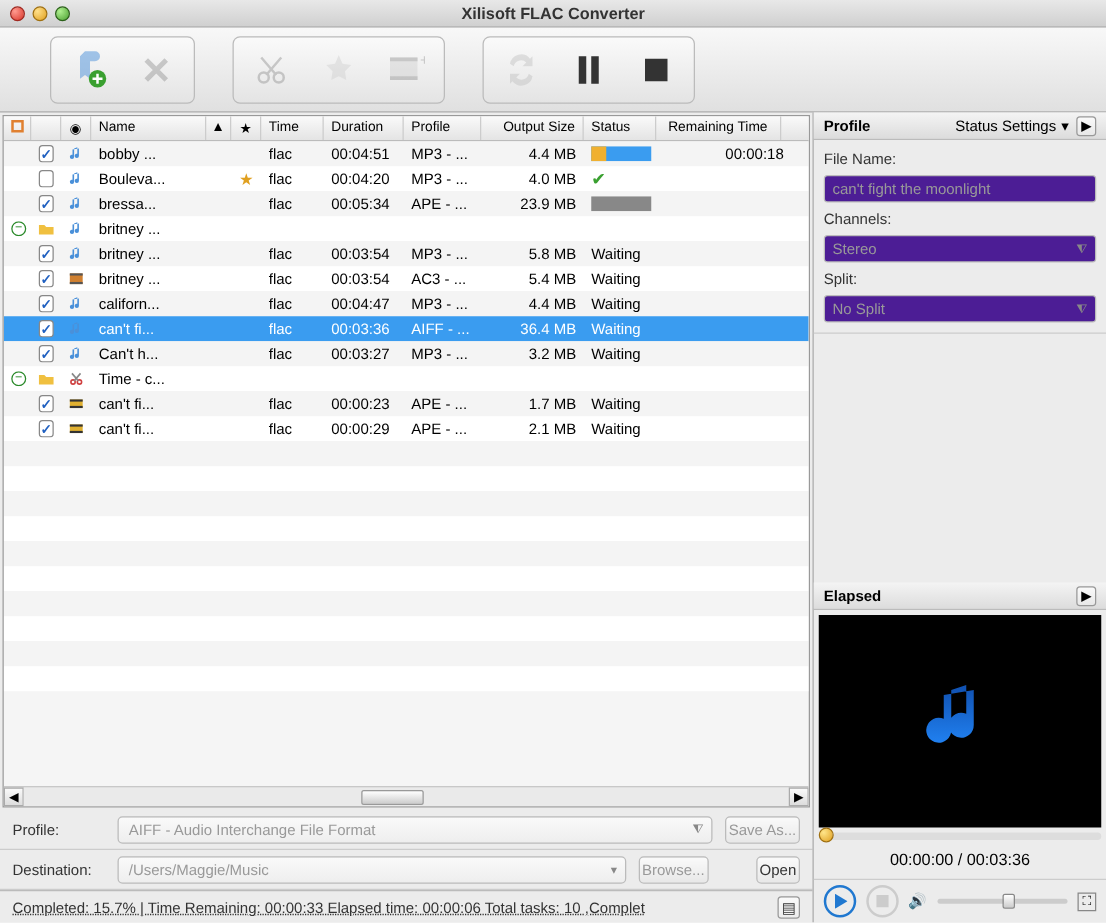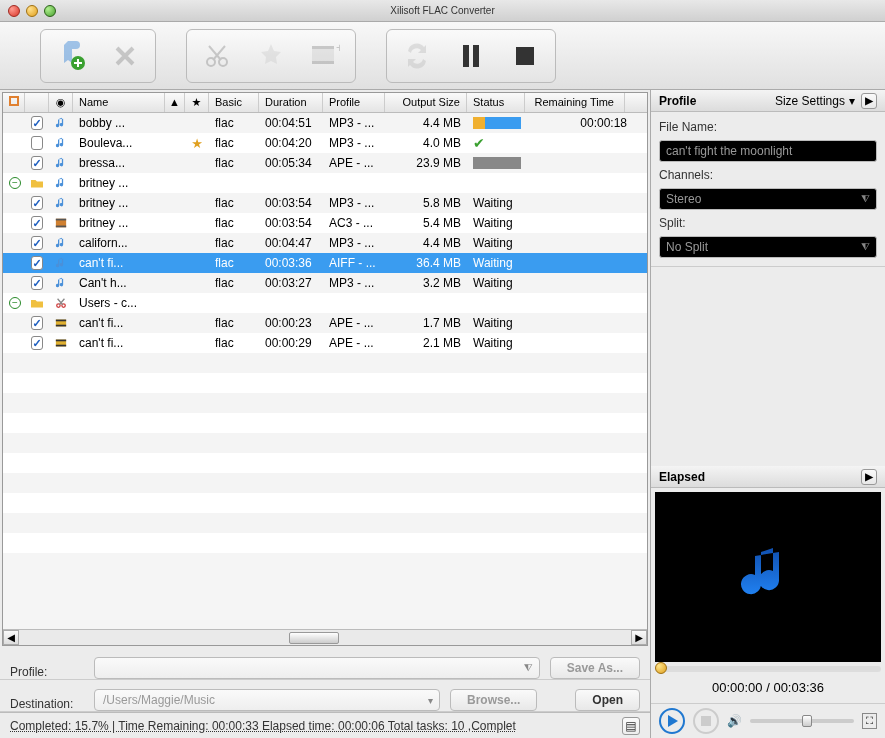--- a/index.html
+++ b/index.html
@@ -4,21 +4,21 @@
 <style>
 * { box-sizing: border-box; margin: 0; padding: 0; font-family: "Lucida Grande", Arial, sans-serif; }
 body { width: 885px; height: 738px; background: #ececec; overflow: hidden; font-size: 12px; }
 
 .titlebar { height: 22px; background: linear-gradient(#e8e8e8,#d0d0d0); display: flex; align-items: center; padding: 0 8px; border-bottom: 1px solid #aaa; position: relative; }
 .traffic { display: flex; gap: 6px; }
 .traffic span { width: 12px; height: 12px; border-radius: 50%; display: block; }
 .tl-close { background: radial-gradient(circle at 30% 30%, #ff9b90, #d9362a); border:1px solid #a02820; }
 .tl-min { background: radial-gradient(circle at 30% 30%, #ffe08a, #e0a020); border:1px solid #a07010; }
 .tl-max { background: radial-gradient(circle at 30% 30%, #b0f090, #4aa030); border:1px solid #2a6018; }
-.titlebar .title { position:absolute; left:0; right:0; text-align:center; font-weight:normal; font-size:10px; color:#333; }
+.titlebar .title { position:absolute; left:0; right:0; text-align:center; font-weight:bold; font-size:13px; color:#333; }
 
 .toolbar { height: 68px; background: linear-gradient(#f8f8f8,#e0e0e0); border-bottom: 1px solid #aaa; display:flex; align-items:center; padding: 0 40px; gap: 30px; }
 .tool-group { display:flex; gap:10px; background:linear-gradient(#fafafa,#e4e4e4); border:1px solid #bbb; border-radius:6px; padding:4px 8px; }
 .tool-btn { width:44px; height:44px; display:flex; align-items:center; justify-content:center; border-radius:4px; }
 .tool-btn.disabled { opacity:0.4; }
 
 .main { display:flex; height: calc(100% - 90px); }
 .left-col { width: 650px; display:flex; flex-direction:column; }
 .right-col { flex:1; border-left:1px solid #aaa; display:flex; flex-direction:column; }
 
@@ -38,36 +38,36 @@
 .hscroll .track { flex:1; background:#eaeaea; display:flex; align-items:center; }
 .hscroll .thumb { width:50px; height:12px; margin-left:270px; background:linear-gradient(#fff,#ccc); border:1px solid #999; border-radius:2px; }
 
 .cpu-bar { height:24px; display:flex; align-items:center; padding:0 8px; gap:8px; border-bottom:1px solid #bbb;}
 .cpu-gauge { width:90px; height:14px; background:#222; display:flex; padding:2px; gap:2px; }
 .cpu-gauge span { flex:none; width:34px; background:#2ae02a; }
 .cpu-gauge span:last-child{width:18px;}
 .cpu-text { margin-left:auto; font-size:12px; color:#333; }
 .wrench { width:18px; height:18px; border:1px solid #999; border-radius:3px; display:flex; align-items:center; justify-content:center; background:linear-gradient(#fafafa,#e0e0e0);}
 
-.profile-panel, .dest-panel { height:32px; display:flex; align-items:flex-end; padding:0 10px; gap:10px; border-bottom:1px solid #ccc; }
+.profile-panel, .dest-panel { height:32px; display:flex; align-items:center; padding:0 10px; gap:10px; border-bottom:1px solid #ccc; }
 .plabel { width:74px; color:#333; }
 .faux-select { flex:1; height:22px; border:1px solid #bbb; border-radius:4px; background:linear-gradient(#fafafa,#eee); display:flex; align-items:center; padding:0 8px; color:#999; font-size:12px; position:relative; }
 .faux-select .spinner{ position:absolute; right:6px; font-size:10px; color:#888;}
-.small-btn { height:22px; padding:0 16px; border:1px solid #bbb; border-radius:4px; background:linear-gradient(#fafafa,#e8e8e8); color:#999; font-size:12px;font-weight:bold; }
+.small-btn { height:22px; padding:0 2px; border:1px solid #bbb; border-radius:4px; background:linear-gradient(#fafafa,#e8e8e8); color:#999; font-size:12px; }
 .small-btn.enabled{color:#333;margin-left:28px;}
 
 .status-bar { height:26px; display:flex; align-items:center; padding:0 10px; border-top:1px solid #bbb; font-size:12px; color:#333;}
 .status-bar .frag{text-decoration:underline dotted;}
 .status-icon{width:18px;height:18px; margin-left:auto; border:1px solid #999; border-radius:3px; background:linear-gradient(#fafafa,#eee); display:flex; align-items:center; justify-content:center;}
 
 .profile-head, .preview-head { height:22px; background:linear-gradient(#f4f4f4,#dcdcdc); border-bottom:1px solid #bbb; display:flex; align-items:center; padding:0 8px; font-weight:bold; font-size:12px; }
 .profile-head .bs { margin-left:auto; font-weight:normal; display:flex; align-items:center; gap:4px;}
 .side-body { padding:8px; display:flex; flex-direction:column; gap:6px; border-bottom:1px solid #ccc;}
 .side-label { font-size:12px; color:#333; }
-.side-input { height:22px; border:1px solid #bbb; border-radius:3px; padding:0 6px; color:#999; background:#000000; display:flex; align-items:center; position:relative;}
+.side-input { height:22px; border:1px solid #bbb; border-radius:3px; padding:0 6px; color:#999; background:#4c1d95; display:flex; align-items:center; position:relative;}
 .side-input .spinner{position:absolute; right:6px; font-size:10px; color:#888;}
 
 .spacer { flex:1; }
 
 .preview-head .arrow{margin-left:auto; width:16px; height:16px; border:1px solid #999; border-radius:3px; background:linear-gradient(#fafafa,#e8e8e8);display:flex;align-items:center;justify-content:center; font-size:10px;}
 .profile-head .arrow{width:16px; height:16px; border:1px solid #999; border-radius:3px; background:linear-gradient(#fafafa,#e8e8e8);display:flex;align-items:center;justify-content:center; font-size:10px; margin-left:6px;}
 
 .preview-video { height:170px; background:#000; display:flex; align-items:center; justify-content:center; margin:4px;}
 .preview-time { text-align:center; font-size:13px; padding:8px 0; }
 .transport { display:flex; align-items:center; gap:8px; padding:4px 8px; border-top:1px solid #ccc;}
@@ -160,21 +160,21 @@
 <div class="main">
   <div class="left-col">
     <div class="table-wrap">
       <div class="thead">
         <div class="th c-mark"><span style="display:inline-block;width:10px;height:10px;border:2px solid #e08030;"></span></div>
         <div class="th c-chk"></div>
         <div class="th c-ico">◉</div>
         <div class="th c-name">Name</div>
         <div class="th c-star" style="width:20px;">▲</div>
         <div class="th c-star">★</div>
-        <div class="th c-fmt">Basic</div>
+        <div class="th c-fmt">Time</div>
         <div class="th c-dur">Duration</div>
         <div class="th c-prof">Profile</div>
         <div class="th c-size">Output Size</div>
         <div class="th c-stat">Status</div>
         <div class="th c-rem">Remaining Time</div>
       </div>
       <div class="tbody" id="tbody">
           <div class="row">
             <div class="td c-mark"></div>
             <div class="td c-chk">
@@ -379,21 +379,21 @@
                 <path d="M0 2h6l2 2h8v8H0z" fill="#f0c040"></path>
               </svg>
             </div>
             <div class="td c-ico">
               <svg width="14" height="14" viewBox="0 0 14 14">
                 <circle cx="4" cy="10" r="2" fill="none" stroke="#d04040" stroke-width="1.5"></circle>
                 <circle cx="10" cy="10" r="2" fill="none" stroke="#d04040" stroke-width="1.5"></circle>
                 <path d="M5 9L11 2M9 9L3 2" stroke="#888" stroke-width="1.5"></path>
               </svg>
             </div>
-            <div class="td c-name">Users - c...</div>
+            <div class="td c-name">Time - c...</div>
             <div class="td" style="width:20px;"></div>
             <div class="td c-star"></div>
             <div class="td c-fmt"></div>
             <div class="td c-dur"></div>
             <div class="td c-prof"></div>
             <div class="td c-size"></div>
             <div class="td c-stat"></div>
             <div class="td c-rem"></div>
           </div>
           <div class="row">
@@ -457,20 +457,21 @@
             <div class="thumb"></div>
           </div>
         <div class="arrow">▶</div>
       </div>
     </div>
 
 
     <div class="profile-panel">
       <div class="plabel">Profile:</div>
       <div class="faux-select">
+        <span>AIFF - Audio Interchange File Format</span>
         <span class="spinner">⧨</span>
       </div>
       <button class="small-btn">Save As...</button>
     </div>
     <div class="dest-panel">
       <div class="plabel">Destination:</div>
       <div class="faux-select">
         <span>/Users/Maggie/Music</span>
         <span class="spinner">▾</span>
       </div>
@@ -480,21 +481,21 @@
 
     <div class="status-bar">
       <span class="frag">Completed: 15.7% | Time Remaining: 00:00:33 Elapsed time: 00:00:06 Total tasks: 10 ,Complet</span>
       <div class="status-icon">▤</div>
     </div>
   </div>
 
   <div class="right-col">
     <div class="profile-head">
       <span>Profile</span>
-      <span class="bs"><span>Size Settings</span> ▾</span>
+      <span class="bs"><span>Status Settings</span> ▾</span>
       <div class="arrow">▶</div>
     </div>
     <div class="side-body">
       <div class="side-label">File Name:</div>
       <div class="side-input">
           <span>can't fight the moonlight</span>
         </div>
       <div class="side-label">Channels:</div>
       <div class="side-input">
           <span>Stereo</span>

